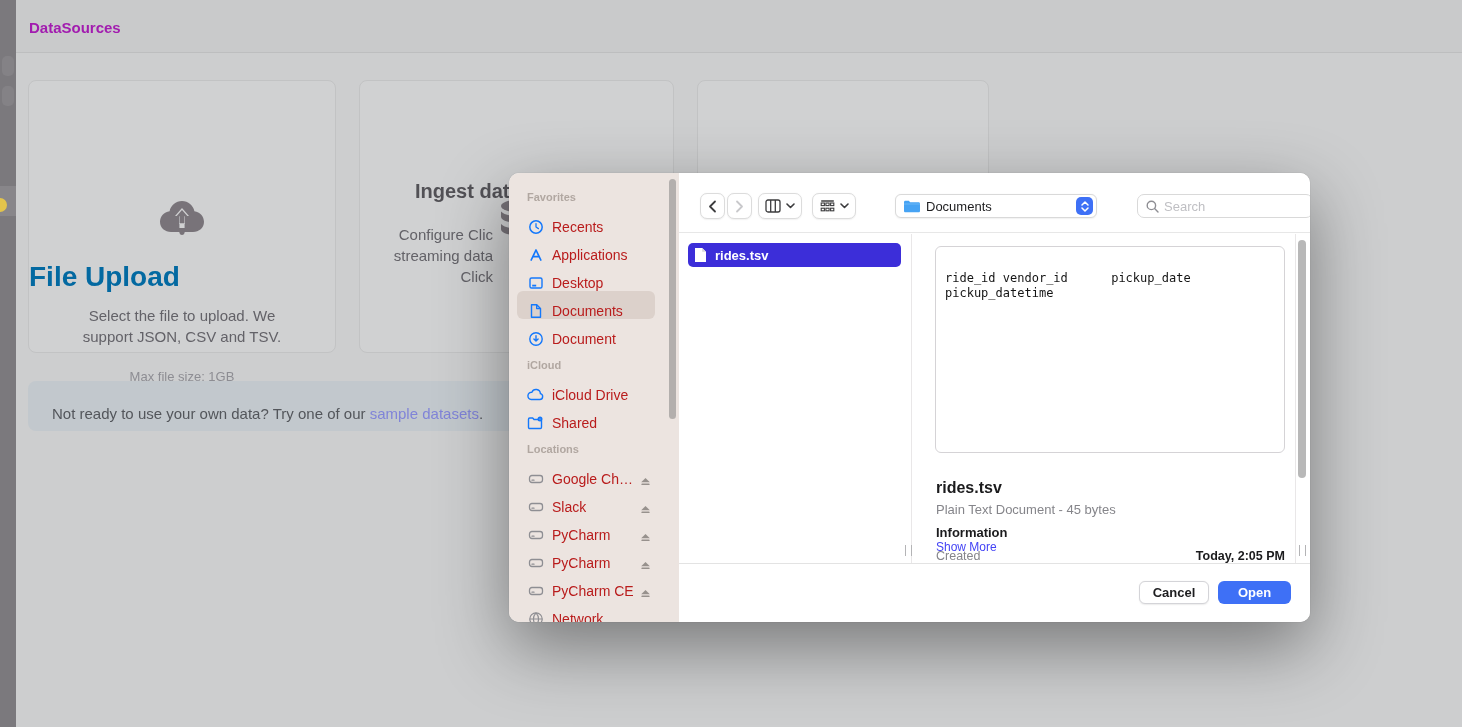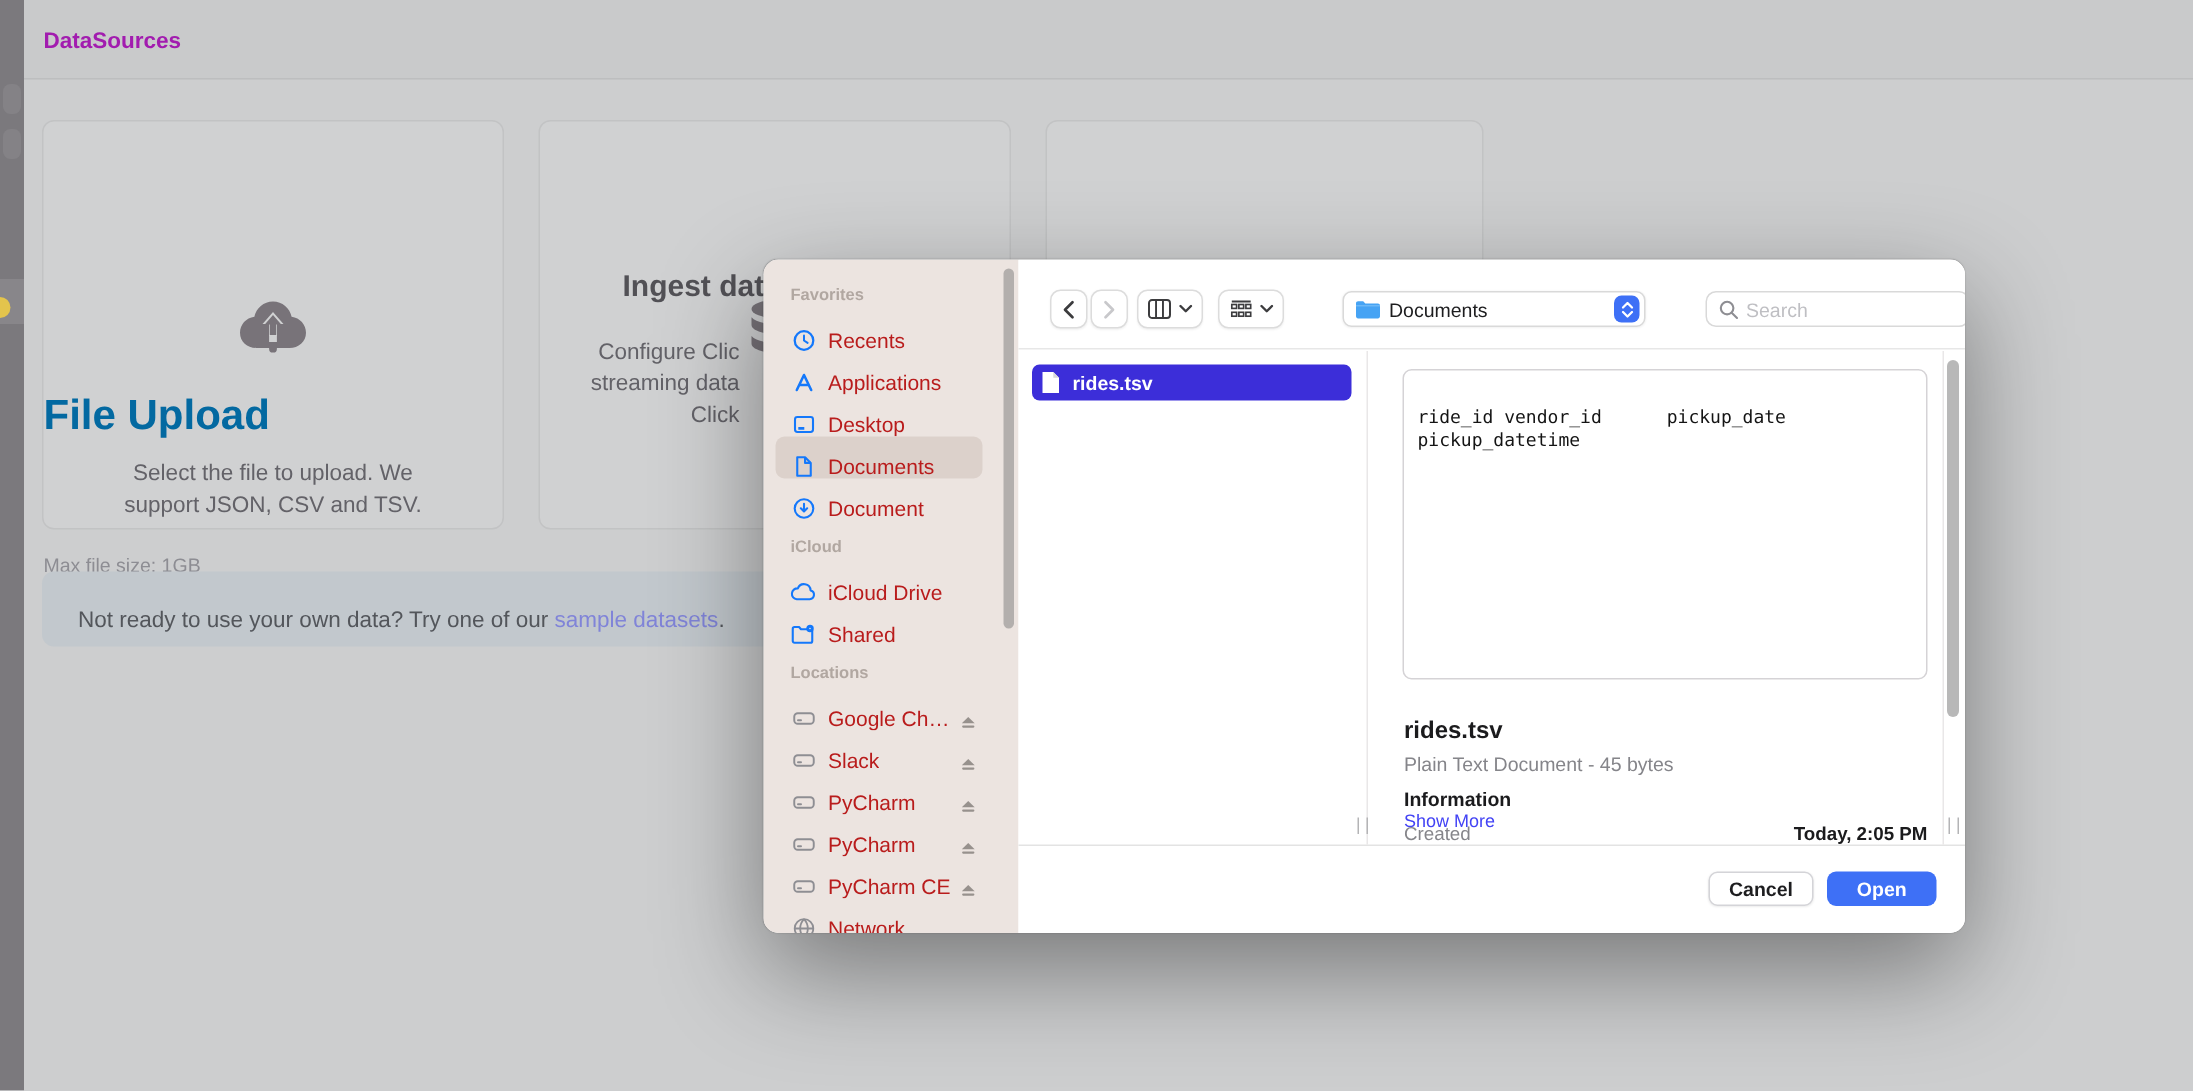--- a/index.html
+++ b/index.html
@@ -16,21 +16,21 @@
   .app-header { position:absolute; left:0; top:0; right:0; height:53px; background:#c9cacb; border-bottom:1px solid #bdbebf; }
   .app-title { position:absolute; left:13px; top:19px; font-size:15px; font-weight:700; color:#a21caf; }
 
   .card { position:absolute; top:80px; height:273px; background:#d0d1d2; border:1px solid #c2c3c4; border-radius:8px; }
   .card-1 { left:12px; width:308px; }
   .card-2 { left:343px; width:315px; }
   .card-3 { left:681px; width:292px; }
   .card-icon { position:absolute; top:118px; left:50%; transform:translateX(-50%); color:#787379; }
   .card-title { position:absolute; top:180px; width:100%; text-align:left; font-size:28px; font-weight:700; color:#0369a1; }
   .card-body { position:absolute; top:224px; width:100%; text-align:center; font-size:15px; line-height:21px; color:#636268; }
-  .card-note { position:absolute; top:288px; width:100%; text-align:left; font-size:13px; color:#8d8d93; }
+  .card-note { position:absolute; top:288px; width:100%; text-align:center; font-size:13px; color:#8d8d93; }
   .ingest-title { position:absolute; left:399px; top:180px; font-size:20px; font-weight:700; color:#525156; white-space:nowrap; }
   .ingest-body { position:absolute; right:969px; top:224px; text-align:right; font-size:15px; line-height:21px; color:#636268; white-space:nowrap; }
 
   .banner { position:absolute; left:12px; top:381px; width:977px; height:50px; border-radius:8px; background:#c2c8cd; }
   .banner-text { position:absolute; left:24px; top:24px; font-size:15px; color:#53565b; }
   .banner-link { color:var(--link-dim,#8084d8); cursor:pointer; }
 
   
   .dialog { position:absolute; left:509px; top:173px; width:801px; height:449px; border-radius:10px; background:#fff; overflow:hidden; z-index:5; box-shadow:0 25px 70px rgba(0,0,0,.42), 0 0 1px rgba(0,0,0,.3); }
 

